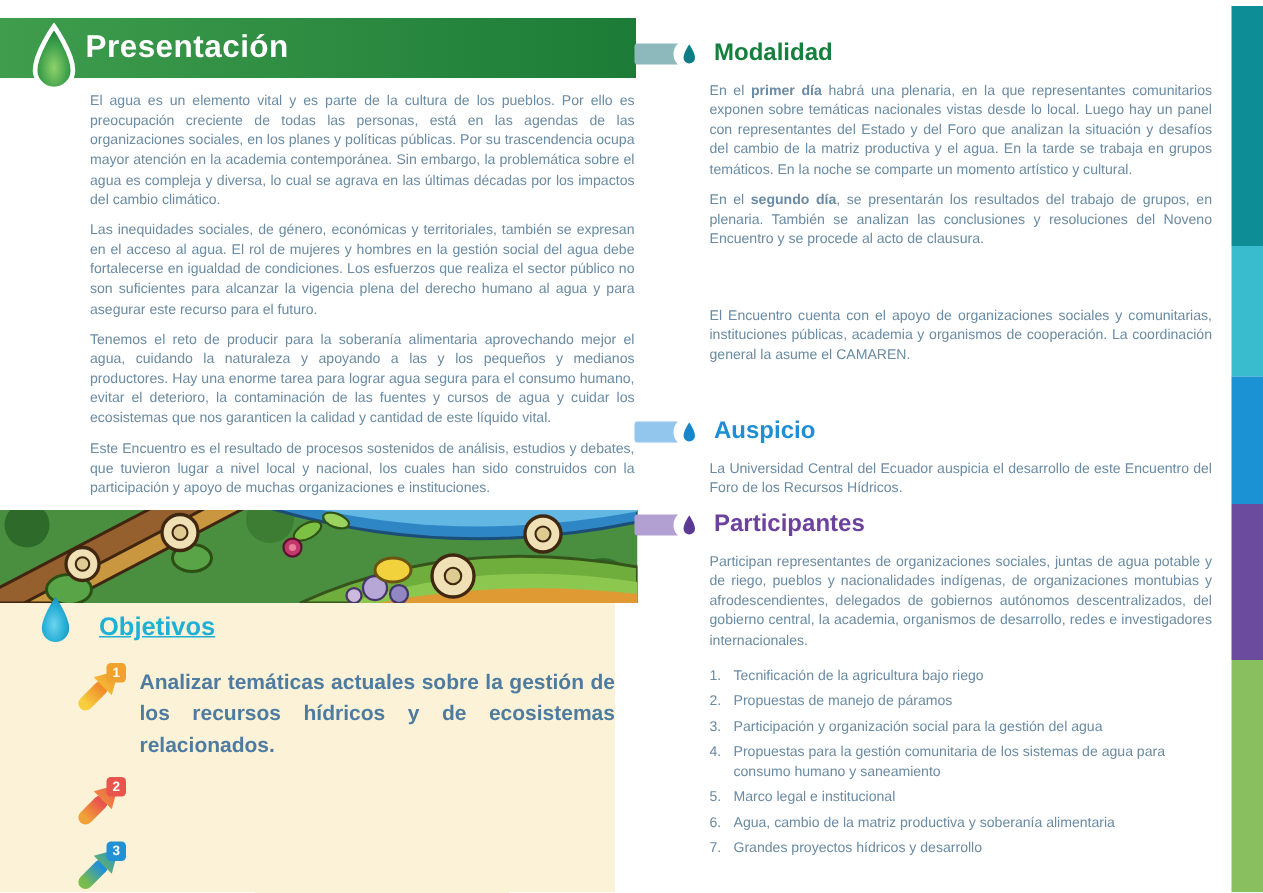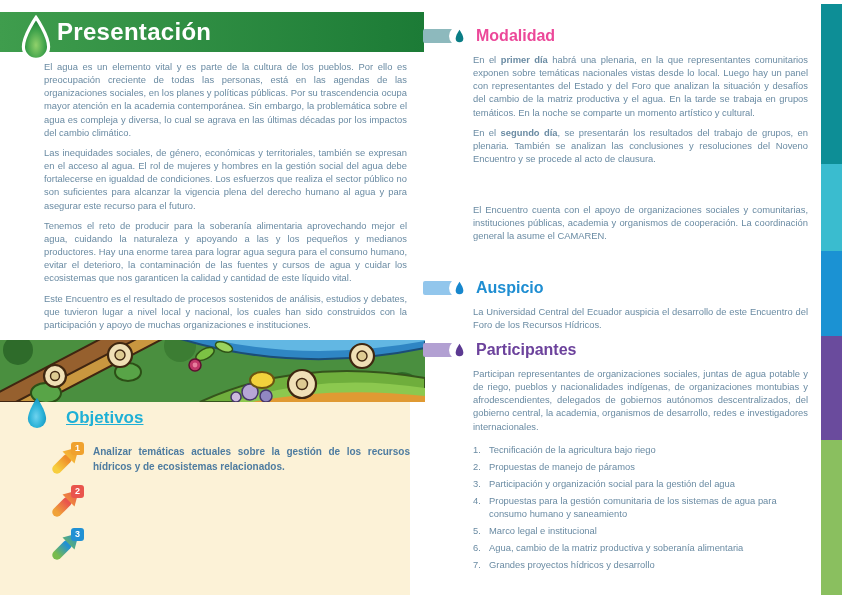--- a/index.html
+++ b/index.html
@@ -8,59 +8,59 @@
     font-family:"Liberation Sans", sans-serif; overflow:hidden;
   }
 
   
   .banner {
     position:absolute; left:0; top:12px; width:424px; height:40px;
     background:linear-gradient(to right,#3f9d4d,#1c7b36);
   }
   .banner-title {
     position:absolute; left:57px; top:50%; transform:translateY(-50%);
-    margin:0; color:#ffffff; font-size:24px; font-weight:bold; letter-spacing:.3px;
+    margin:0; color:#ffffff; font-size:21px; font-weight:bold; letter-spacing:.3px;
   }
   .banner-drop { position:absolute; left:18px; top:15px; }
 
   .left-body {
-    position:absolute; left:44px; top:60px; width:363px;
+    position:absolute; left:60px; top:60px; width:363px;
     color:#6a8ba3; font-size:9.4px; line-height:1.4; text-align:justify;
   }
   .left-body p { margin:0 0 7px 0; }
 
   .mural { position:absolute; left:0; top:340px; width:425px; height:62px; display:block; }
 
   .cream { position:absolute; left:0; top:402px; width:410px; height:193px; background:#fcf2d7; }
   .obj-drop { position:absolute; left:24px; top:396px; }
   .obj-title { position:absolute; left:66px; top:408px; margin:0; font-size:17px; font-weight:bold; color:#1fb0d6;text-decoration:underline; }
   .obj-items { position:absolute; left:52px; top:444px; width:358px; }
   .obj-item { display:flex; gap:11px; margin-bottom:13px; align-items:flex-start; }
   .obj-icon { position:relative; flex:0 0 30px; width:30px; height:30px; }
   .obj-num {
     position:absolute; top:-2px; right:-2px; width:13px; height:13px; border-radius:3px;
     color:#fff; font-size:9px; font-weight:bold; text-align:center; line-height:13px;
   }
-  .obj-text { margin:0; color:#4e7ca0; font-weight:bold; font-size:10px; line-height:1.5; text-align:justify; flex:1; }
+  .obj-text { margin:0; color:#4e7ca0; font-weight:bold; font-size:14px; line-height:1.5; text-align:justify; flex:1; }
 
   
   .section { position:absolute; left:423px; width:386px; }
   .sec-head { display:flex; align-items:center; gap:7px; height:20px; }
   .sec-icon { position:relative; flex:0 0 46px; width:46px; height:20px; }
   .sec-icon .bar { position:absolute; left:0; top:3px; width:40px; height:14px; border-radius:2px 7px 7px 2px; }
   .sec-icon .disc {
     position:absolute; right:0; top:0; width:20px; height:20px; border-radius:50%;
     background:#ffffff; display:flex; align-items:center; justify-content:center;
   }
   .sec-title { margin:0; font-size:16px; font-weight:bold; }
   .sec-text { margin:7px 0 0 50px; width:335px; color:#6a8ba3; font-size:9.4px; line-height:1.4; text-align:justify; }
   .sec-text p { margin:0 0 7px 0; }
   .sec-text strong { font-weight:bold; }
 
-  .sec-modalidad .sec-title { color:#ec4899; }  .sec-modalidad .bar { background:#8db9bd; }  .sec-modalidad .disc { color:#0a7d85; }
+  .sec-modalidad .sec-title { color:#15803d; }  .sec-modalidad .bar { background:#8db9bd; }  .sec-modalidad .disc { color:#0a7d85; }
   .sec-apoyos .sec-title { color:#1fadcd; }     .sec-apoyos .bar { background:#97dbe7; }     .sec-apoyos .disc { color:#14a5c6; }
   .sec-auspicio .sec-title { color:#1f8ed2; }   .sec-auspicio .bar { background:#92c6ec; }   .sec-auspicio .disc { color:#1787cd; }
   .sec-participantes .sec-title { color:#6c429c; } .sec-participantes .bar { background:#b2a0d2; } .sec-participantes .disc { color:#5c3a92; }
   .sec-temas .sec-title { color:#72b244; }      .sec-temas .bar { background:#b7d8a2; }      .sec-temas .disc { color:#5ea23c; }
 
   .temas-list { margin:8px 0 0 50px; width:335px; color:#6a8ba3; font-size:9.4px; line-height:1.38; }
   .tema { display:flex; margin-bottom:4px; }
   .tema .num { flex:0 0 16px; }
   .tema .txt { flex:1; }
 

